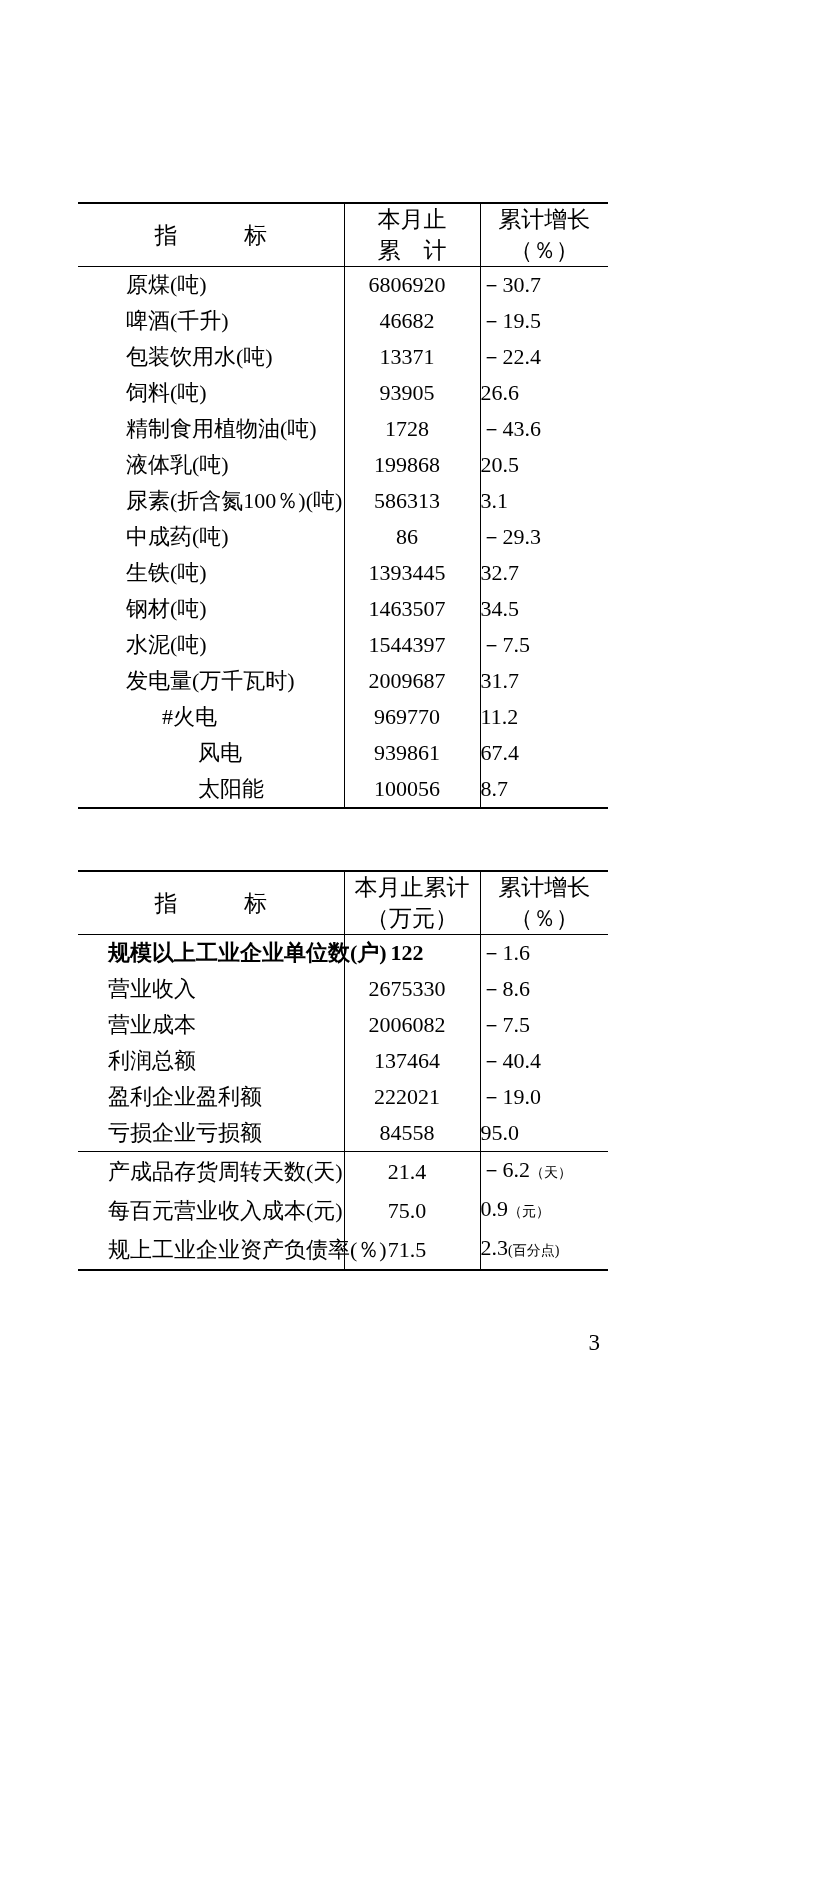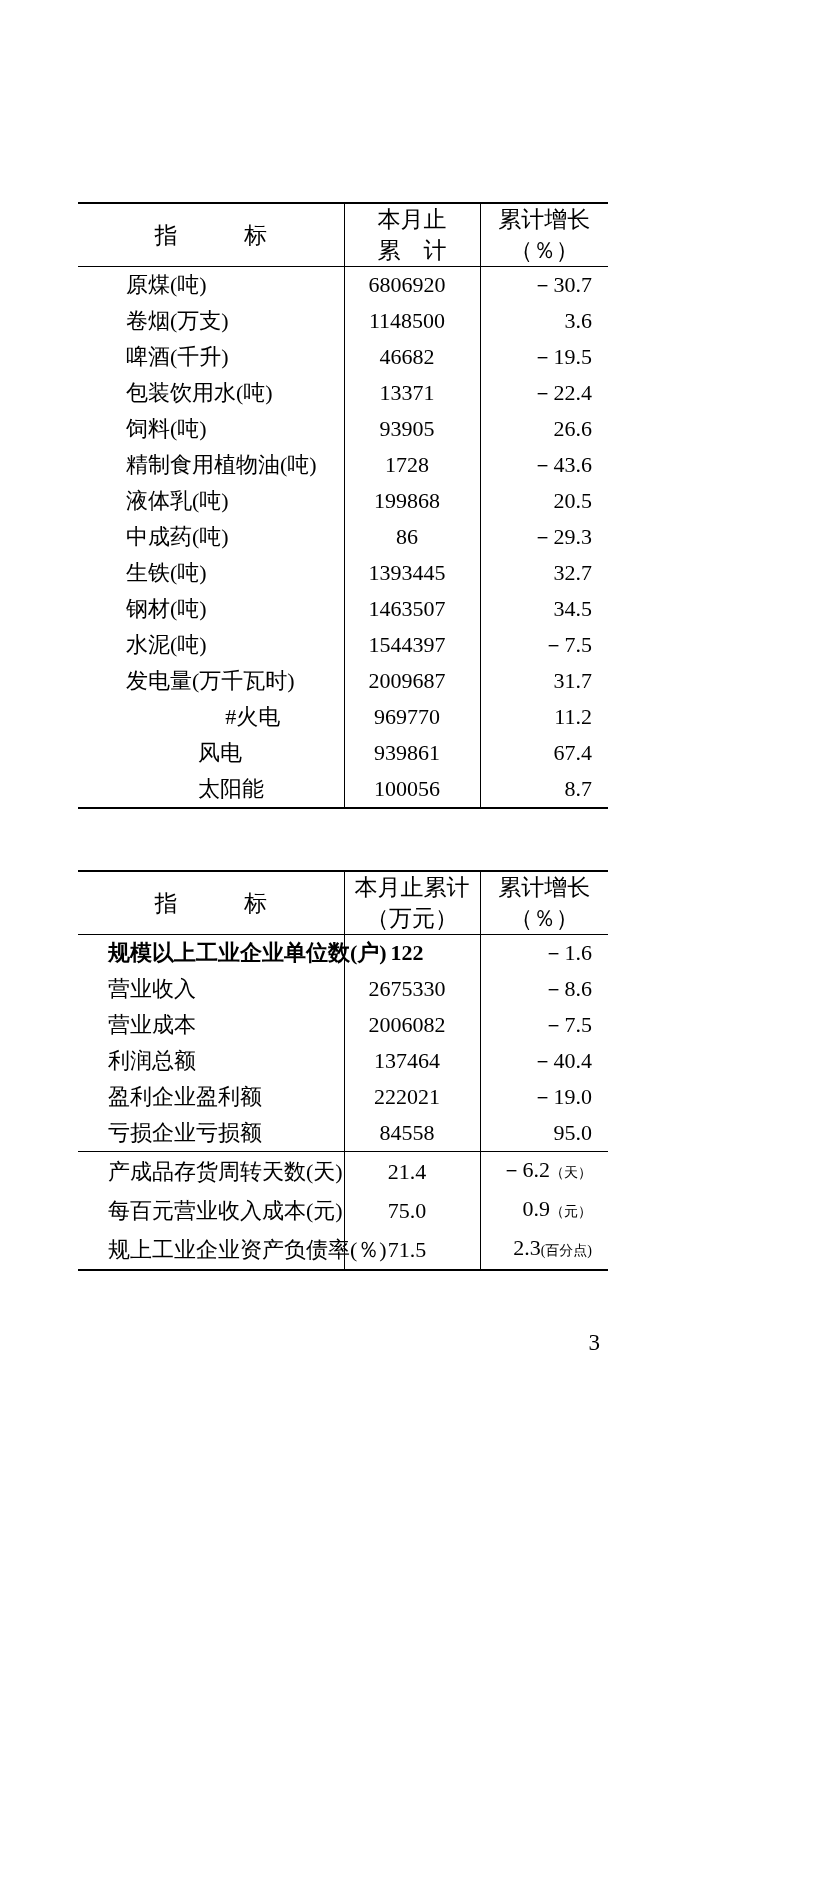--- a/index.html
+++ b/index.html
@@ -78,28 +78,28 @@
     font-size: 22px;
     line-height: 36px;
     height: 36px;
   }
   .brow td.name {
     text-align: left;
     padding-left: 30px;
     white-space: nowrap;
   }
   .brow td.name.ind1 { padding-left: 48px; margin-top: 24px; }
-  .brow td.name.ind2 { padding-left: 84px; text-align: center; }
+  .brow td.name.ind2 { padding-left: 84px; }
   .brow td.name.ind3 { padding-left: 120px; }
   .brow td.val {
     text-align: center;
     padding-right: 10px;
   }
   .brow td.grw {
-    text-align: right;
+    text-align: left;
     padding-right: 16px;
     white-space: nowrap;
   }
   .unit {
     font-size: 14px;
     vertical-align: baseline;
   }
 
   .bold { font-weight: bold; }
 
@@ -137,25 +137,20 @@
             <span class="two-line">（％）</span>
           </td>
         </tr>
 
         <tr class="brow">
           <td class="name ind1 rule-mid">原煤(吨)</td>
           <td class="val rule-mid vline-left">6806920</td>
           <td class="grw rule-mid vline-left">－30.7</td>
         </tr>
         <tr class="brow">
-          <td class="name ind1">卷烟(万支)</td>
-          <td class="val vline-left">1148500</td>
-          <td class="grw vline-left">3.6</td>
-        </tr>
-        <tr class="brow">
           <td class="name ind1">啤酒(千升)</td>
           <td class="val vline-left">46682</td>
           <td class="grw vline-left">－19.5</td>
         </tr>
         <tr class="brow">
           <td class="name ind1">包装饮用水(吨)</td>
           <td class="val vline-left">13371</td>
           <td class="grw vline-left">－22.4</td>
         </tr>
         <tr class="brow">
@@ -165,20 +160,25 @@
         </tr>
         <tr class="brow">
           <td class="name ind1">精制食用植物油(吨)</td>
           <td class="val vline-left">1728</td>
           <td class="grw vline-left">－43.6</td>
         </tr>
         <tr class="brow">
           <td class="name ind1">液体乳(吨)</td>
           <td class="val vline-left">199868</td>
           <td class="grw vline-left">20.5</td>
+        </tr>
+        <tr class="brow">
+          <td class="name ind1">尿素(折含氮100％)(吨)</td>
+          <td class="val vline-left">586313</td>
+          <td class="grw vline-left">3.1</td>
         </tr>
         <tr class="brow">
           <td class="name ind1">中成药(吨)</td>
           <td class="val vline-left">86</td>
           <td class="grw vline-left">－29.3</td>
         </tr>
         <tr class="brow">
           <td class="name ind1">生铁(吨)</td>
           <td class="val vline-left">1393445</td>
           <td class="grw vline-left">32.7</td>

